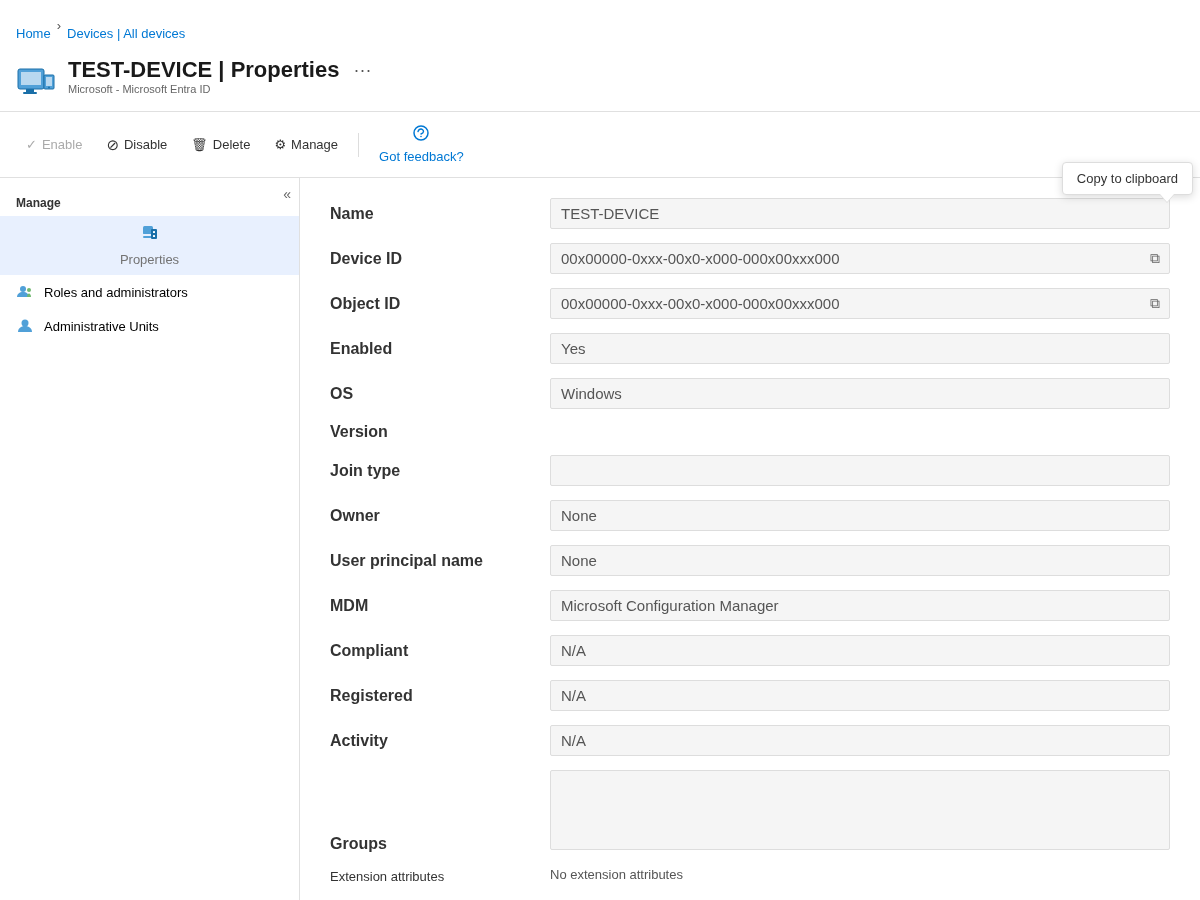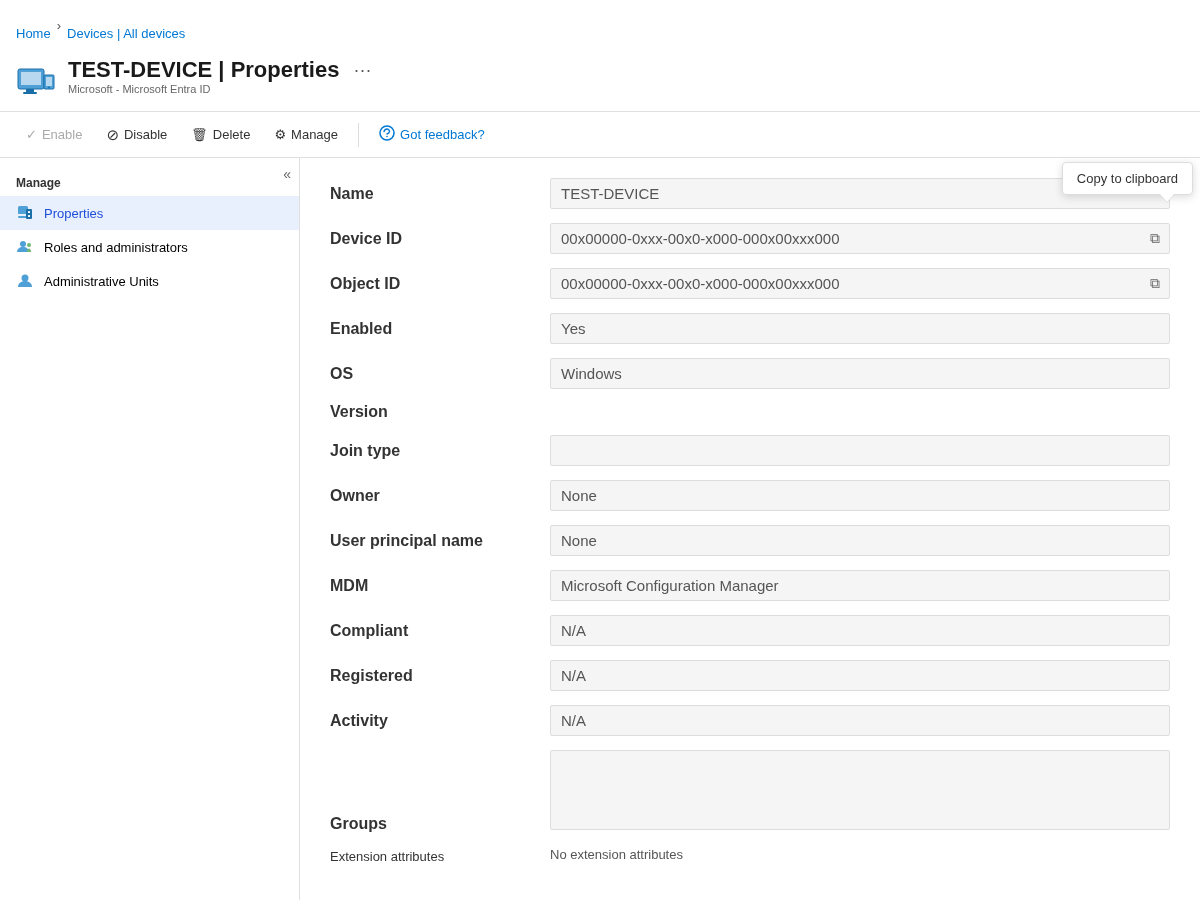--- a/index.html
+++ b/index.html
@@ -13,29 +13,29 @@
     .page-header-icon { width: 40px; height: 40px; margin-right: 12px; margin-top: 4px; }
     .page-header-icon svg { width: 40px; height: 40px; }
     .page-header-text h1 { font-size: 22px; font-weight: 600; color: #1a1a1a; display: flex; align-items: center; gap: 8px; }
     .page-header-text .subtitle { font-size: 11px; color: #666; margin-top: 0; }
     .ellipsis-btn { background: none; border: none; cursor: pointer; font-size: 18px; color: #555; padding: 2px 6px; }
 
     .toolbar { display: flex; align-items: center; padding: 8px 16px; border-bottom: 1px solid #e0e0e0; gap: 4px; }
     .toolbar-btn { display: flex; align-items: center; gap: 5px; background: none; border: none; cursor: pointer; padding: 5px 10px; font-size: 13px; color: #333; border-radius: 2px; }
     .toolbar-btn.disabled { color: #aaa; cursor: default; }
     .toolbar-separator { width: 1px; height: 24px; background: #ddd; margin: 0 6px; }
-    .feedback-btn { display: flex; align-items: center; gap: 5px; background: none; border: none; cursor: pointer; padding: 5px 10px; font-size: 13px; color: #0078d4; border-radius: 2px; }
+    .feedback-btn { display: flex; align-items: center; gap: 5px; background: none; border: none; cursor: pointer; padding: 5px 10px; font-size: 13px; color: #0078d4; border-radius: 2px; flex-direction: column; }
 
     .layout { display: flex; height: calc(100vh - 130px); }
 
     .sidebar { width: 300px; min-width: 300px; border-right: 1px solid #e0e0e0; padding-top: 8px; position: relative; }
     .sidebar-collapse { position: absolute; top: 8px; right: 8px; background: none; border: none; cursor: pointer; color: #666; font-size: 14px; }
     .sidebar-section-title { font-size: 12px; font-weight: 600; color: #333; padding: 10px 16px 6px 16px; text-transform: none; }
     .sidebar-item { display: flex; align-items: center; gap: 10px; padding: 8px 16px; cursor: pointer; font-size: 13px; color: #000000; }
-    .sidebar-item.active { background: #e8f0fe; color: #1d4ed8; font-weight: 500; }
+    .sidebar-item.active { background: #e8f0fe; color: #737373; font-weight: 500; flex-direction: column; }
     .sidebar-item-icon { width: 18px; height: 18px; flex-shrink: 0; }
 
     .main-content { flex: 1; overflow-y: auto; padding: 20px 30px; }
 
     .property-row { display: flex; align-items: center; margin-bottom: 14px; }
     .property-label { width: 220px; min-width: 220px; font-size: 16px; color: #333; font-weight: 700; }
     .property-value { flex: 1; }
 
     .input-field { width: 100%; background: #f5f5f5; border: 1px solid #ddd; border-radius: 2px; padding: 6px 10px; font-size: 15px; color: #555; outline: none; }
     .input-with-copy { display: flex; align-items: center; position: relative; }

